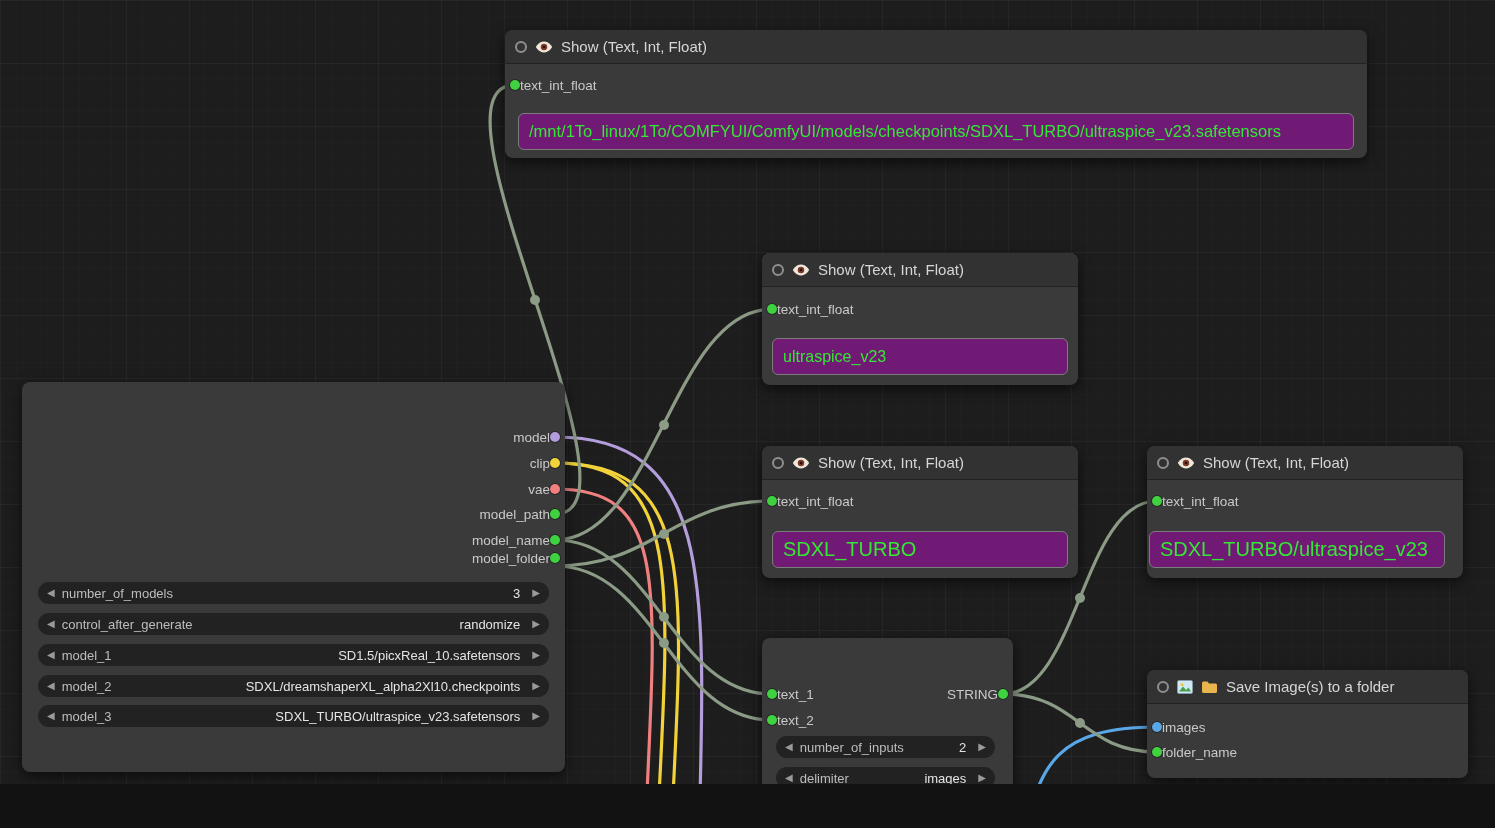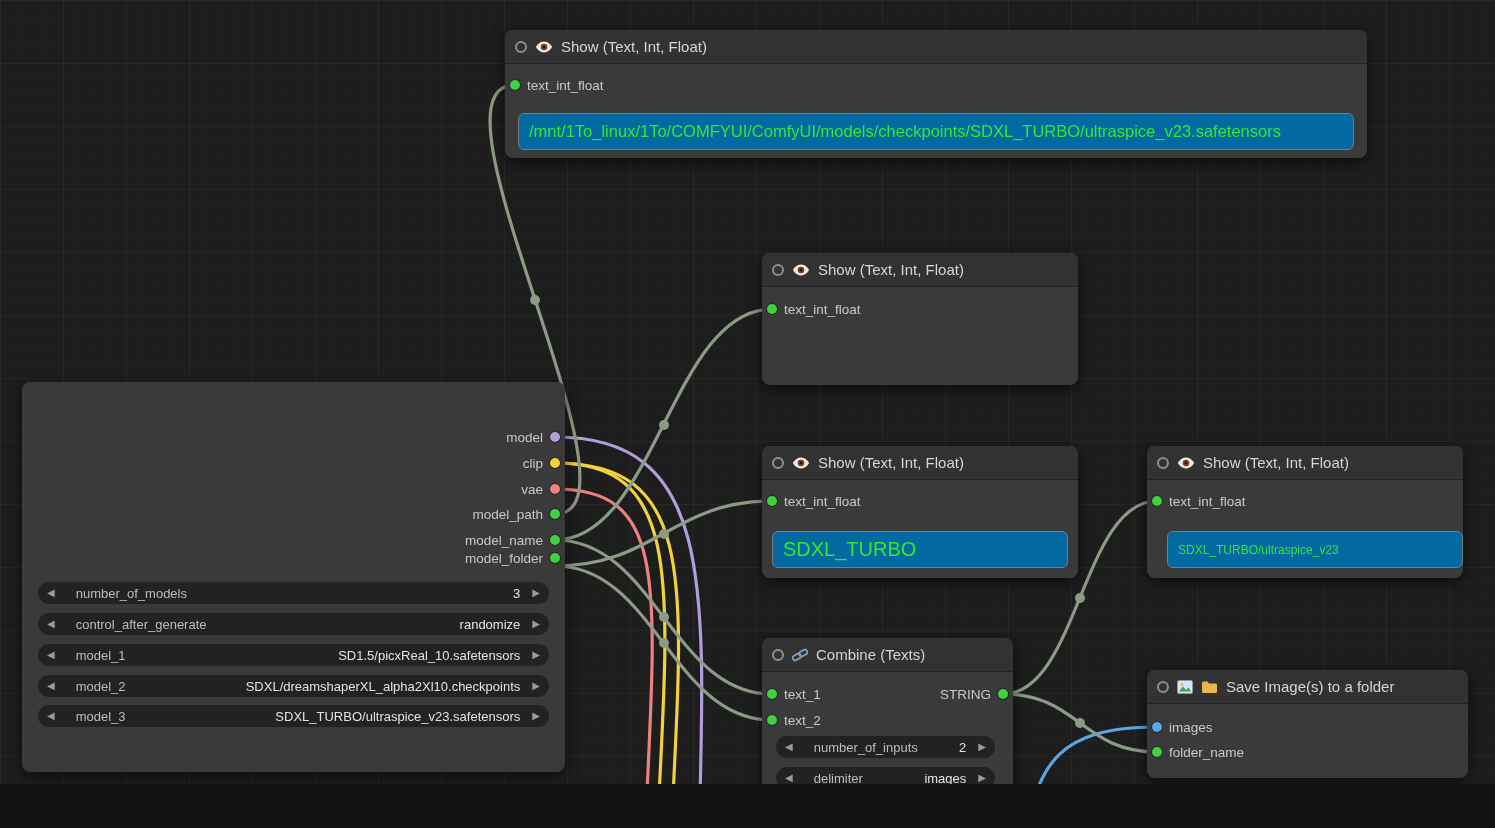--- a/index.html
+++ b/index.html
@@ -21,35 +21,35 @@
 .w.vae{stroke:var(--wire-vae)}
 .w.image{stroke:var(--wire-images)}
 #wires circle.string{fill:var(--wire-string)}
 .node{position:absolute;z-index:2;background:var(--node-bg,#3a3a3a);border-radius:8px;
   box-shadow:0 4px 14px rgba(0,0,0,.6);color:#ddd}
 .node-header{display:flex;align-items:center;gap:8px;height:34px;padding:0 10px;
   background:var(--header-bg,#323232);border-radius:8px 8px 0 0;border-bottom:1px solid rgba(0,0,0,.3)}
 .collapse-dot{flex:0 0 auto;width:12px;height:12px;border-radius:50%;border:2px solid #8f8f8f;background:transparent}
 .node-title{font-size:15px;color:#d6d6d6;white-space:nowrap}
 .hicon{display:flex;align-items:center;flex:0 0 auto}
-.port{position:absolute;display:flex;align-items:center;gap:7px;height:16px;font-size:13.5px;color:#c9c9c9;white-space:nowrap}
+.port{position:absolute;display:flex;align-items:center;height:16px;font-size:13.5px;color:#c9c9c9;white-space:nowrap}
 .port.in{left:5px}
 .port.out{right:5px}
 .pdot{width:10px;height:10px;border-radius:50%;flex:0 0 auto;box-shadow:0 0 0 1px rgba(0,0,0,.35)}
 .pdot.string{background:var(--port-string)}
 .pdot.model{background:var(--port-model)}
 .pdot.clip{background:var(--port-clip)}
 .pdot.vae{background:var(--port-vae)}
 .pdot.image{background:var(--port-images)}
-.valuebox{position:absolute;display:flex;align-items:center;background:#0369a1;border:1.5px solid #7c7c7c;
+.valuebox{position:absolute;display:flex;align-items:center;background:#701a75;border:1.5px solid #7c7c7c;
   border-radius:6px;padding:0 10px;color:var(--value-green,#33e833);white-space:nowrap;overflow:hidden}
 .widget{position:absolute;display:flex;align-items:center;height:22px;background:var(--widget-bg,#222);
   border-radius:11px;padding:0 9px;font-size:13px;color:#c9c9c9;white-space:nowrap}
 .widget .arrow{font-size:10px;color:#9a9a9a;line-height:1;flex:0 0 auto}
-.widget .wlabel{margin-left:21px;color:#bdbdbd}
+.widget .wlabel{margin-left:7px;color:#bdbdbd}
 .widget .wvalue{margin-left:auto;margin-right:12px;color:#e4e4e4}
 </style>
 </head>
 <body>
 
 <div id="canvas">
 
   <svg id="wires" width="1495" height="828">
 
     <path class="w model" d="M 555 437 C 712 437 706 580 699 834"></path>
@@ -103,20 +103,21 @@
             <circle cx="10" cy="7" r="3.6" fill="#7c3a2c"></circle>
             <circle cx="10" cy="7" r="1.5" fill="#241009"></circle>
           </svg>
       </span>
       <span class="node-title">Show (Text, Int, Float)</span>
     </div>
     <div class="port in" style="top:48px">
       <span class="pdot string"></span>
       <span>text_int_float</span>
     </div>
+    <div class="valuebox" style="left:10px;top:85px;width:296px;height:37px;font-size:16px">ultraspice_v23</div>
   </div>
 
   <div class="node" style="left:762px;top:446px;width:316px;height:132px">
     <div class="node-header">
       <span class="collapse-dot"></span>
       <span class="hicon">
         <svg width="18" height="14" viewBox="0 0 20 14">
             <path d="M10 1C4 1 1 7 1 7s3 6 9 6 9-6 9-6-3-6-9-6z" fill="#efe8da"></path>
             <circle cx="10" cy="7" r="3.6" fill="#7c3a2c"></circle>
             <circle cx="10" cy="7" r="1.5" fill="#241009"></circle>
@@ -140,21 +141,21 @@
             <circle cx="10" cy="7" r="3.6" fill="#7c3a2c"></circle>
             <circle cx="10" cy="7" r="1.5" fill="#241009"></circle>
           </svg>
       </span>
       <span class="node-title">Show (Text, Int, Float)</span>
     </div>
     <div class="port in" style="top:47px">
       <span class="pdot string"></span>
       <span>text_int_float</span>
     </div>
-    <div class="valuebox" style="left:20px;top:85px;width:296px;height:37px;font-size:12px">SDXL_TURBO/ultraspice_v23</div>
+    <div class="valuebox" style="left:2px;top:85px;width:296px;height:37px;font-size:20px">SDXL_TURBO/ultraspice_v23</div>
   </div>
 
   <div class="node" style="left:22px;top:382px;width:543px;height:390px">
 
     <div class="port out" style="top:47px">
       <span>model</span>
       <span class="pdot model"></span>
     </div>
     <div class="port out" style="top:73px">
       <span>clip</span>
@@ -203,30 +204,20 @@
     </div>
     <div class="widget" style="left:16px;top:323px;width:511px">
       <span class="arrow">◀</span>
       <span class="wlabel">model_3</span>
       <span class="wvalue">SDXL_TURBO/ultraspice_v23.safetensors</span>
       <span class="arrow">▶</span>
     </div>
   </div>
 
   <div class="node" style="left:762px;top:638px;width:251px;height:162px">
-    <div class="node-header">
-      <span class="collapse-dot"></span>
-      <span class="hicon">
-        <svg width="16" height="16" viewBox="0 0 16 16" fill="none" stroke="#7fa3c0" stroke-width="1.8">
-            <rect x="0.5" y="7.5" width="8.5" height="5" rx="2.5" transform="rotate(-30 4.75 10)"></rect>
-            <rect x="7" y="3.5" width="8.5" height="5" rx="2.5" transform="rotate(-30 11.25 6)"></rect>
-          </svg>
-      </span>
-      <span class="node-title">Combine (Texts)</span>
-    </div>
     <div class="port in" style="top:48px">
       <span class="pdot string"></span>
       <span>text_1</span>
     </div>
     <div class="port in" style="top:74px">
       <span class="pdot string"></span>
       <span>text_2</span>
     </div>
     <div class="port out" style="top:48px">
       <span>STRING</span>

